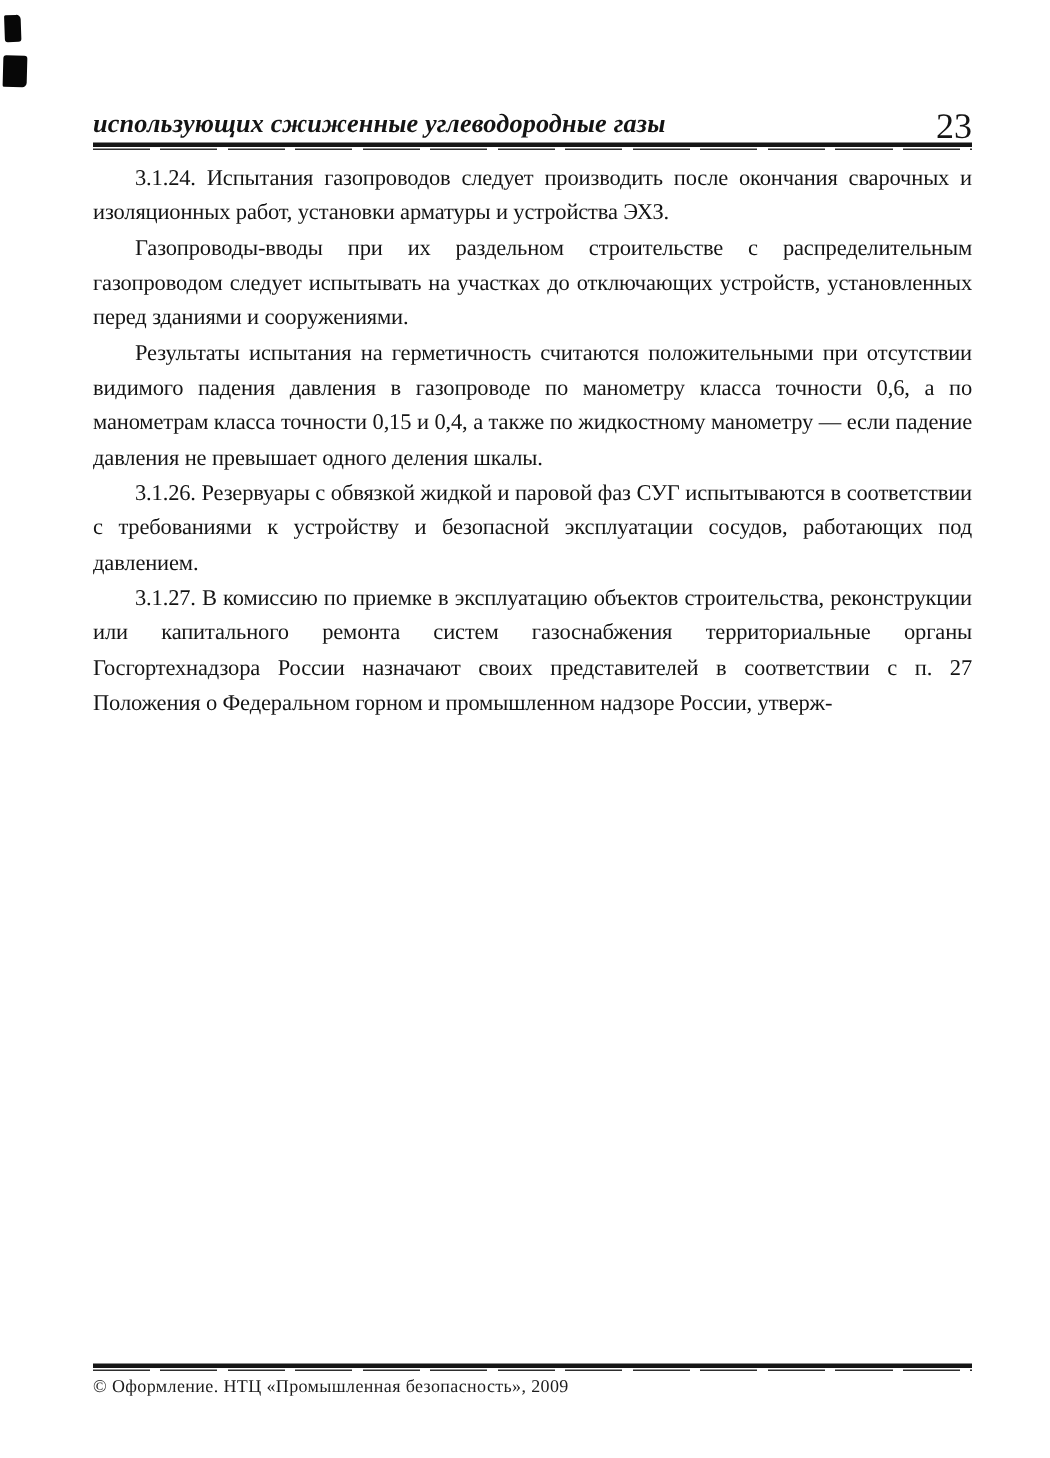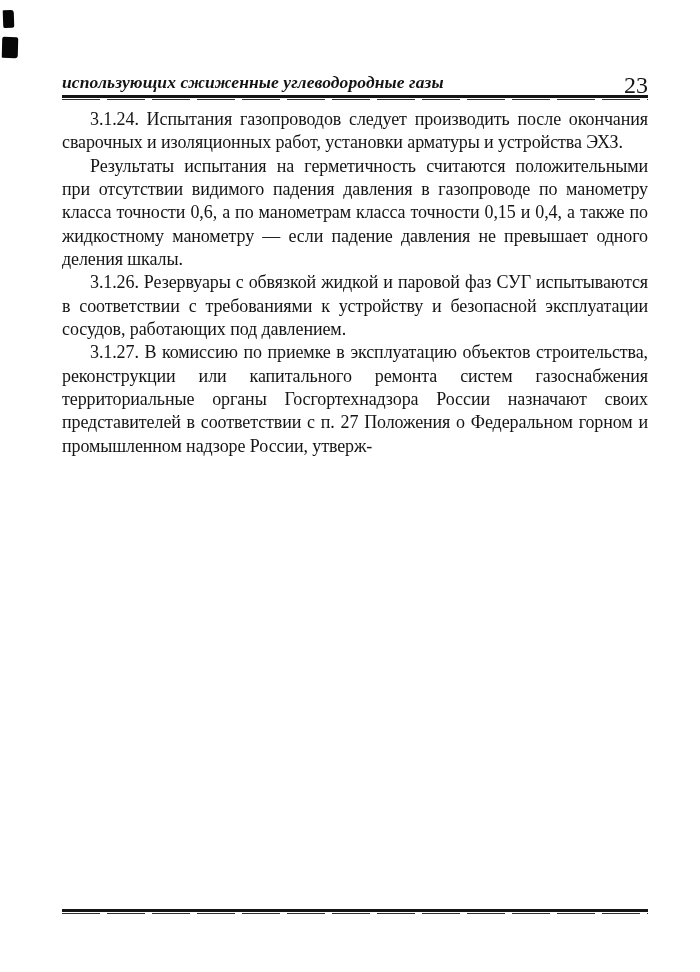--- a/index.html
+++ b/index.html
@@ -41,21 +41,21 @@
   .rule-main { height: 2.5px; background: #151515; }
   .rule-broken {
     margin-top: 1px;
     height: 1.8px;
     background: repeating-linear-gradient(90deg, #2e2e2e 0 38px, transparent 38px 45px);
   }
 
   .body-text {
     position: absolute;
     left: 62px; right: 52px; top: 108px;
-    font-size: 18px;
+    font-size: 15px;
     line-height: 23.35px;
     text-align: justify;
     letter-spacing: -0.1px;
   }
   .body-text p { margin: 0; text-indent: 28px; }
 
   .footer {
     position: absolute;
     left: 62px; top: 917px;
     font-size: 12px;
@@ -77,24 +77,28 @@
     <span class="page-number">23</span>
   </div>
 
   <div class="rule header-rule">
     <div class="rule-main"></div>
     <div class="rule-broken"></div>
   </div>
 
   <div class="body-text">
     <p>3.1.24. Испытания газопроводов следует производить после окончания сварочных и изоляционных работ, установки арматуры и устройства ЭХЗ.</p>
+    <p>Газопроводы-вводы при их раздельном строительстве с распределительным газопроводом следует испытывать на участках до отключающих устройств, установленных перед зданиями и сооружениями.</p>
     <p>Результаты испытания на герметичность считаются положительными при отсутствии видимого падения давления в газопроводе по манометру класса точности 0,6, а по манометрам класса точности 0,15 и 0,4, а также по жидкостному манометру — если падение давления не превышает одного деления шкалы.</p>
     <p>3.1.26. Резервуары с обвязкой жидкой и паровой фаз СУГ испытываются в соответствии с требованиями к устройству и безопасной эксплуатации сосудов, работающих под давлением.</p>
     <p>3.1.27. В комиссию по приемке в эксплуатацию объектов строительства, реконструкции или капитального ремонта систем газоснабжения территориальные органы Госгортехнадзора России назначают своих представителей в соответствии с п. 27 Положения о Федеральном горном и промышленном надзоре России, утверж-</p>
   </div>
 
   <div class="rule footer-rule">
     <div class="rule-main"></div>
     <div class="rule-broken"></div>
   </div>
 
+  <div class="footer">
+    <span>© Оформление. НТЦ «Промышленная безопасность», 2009</span>
+  </div>
 
 </div>
 
 </body></html>

